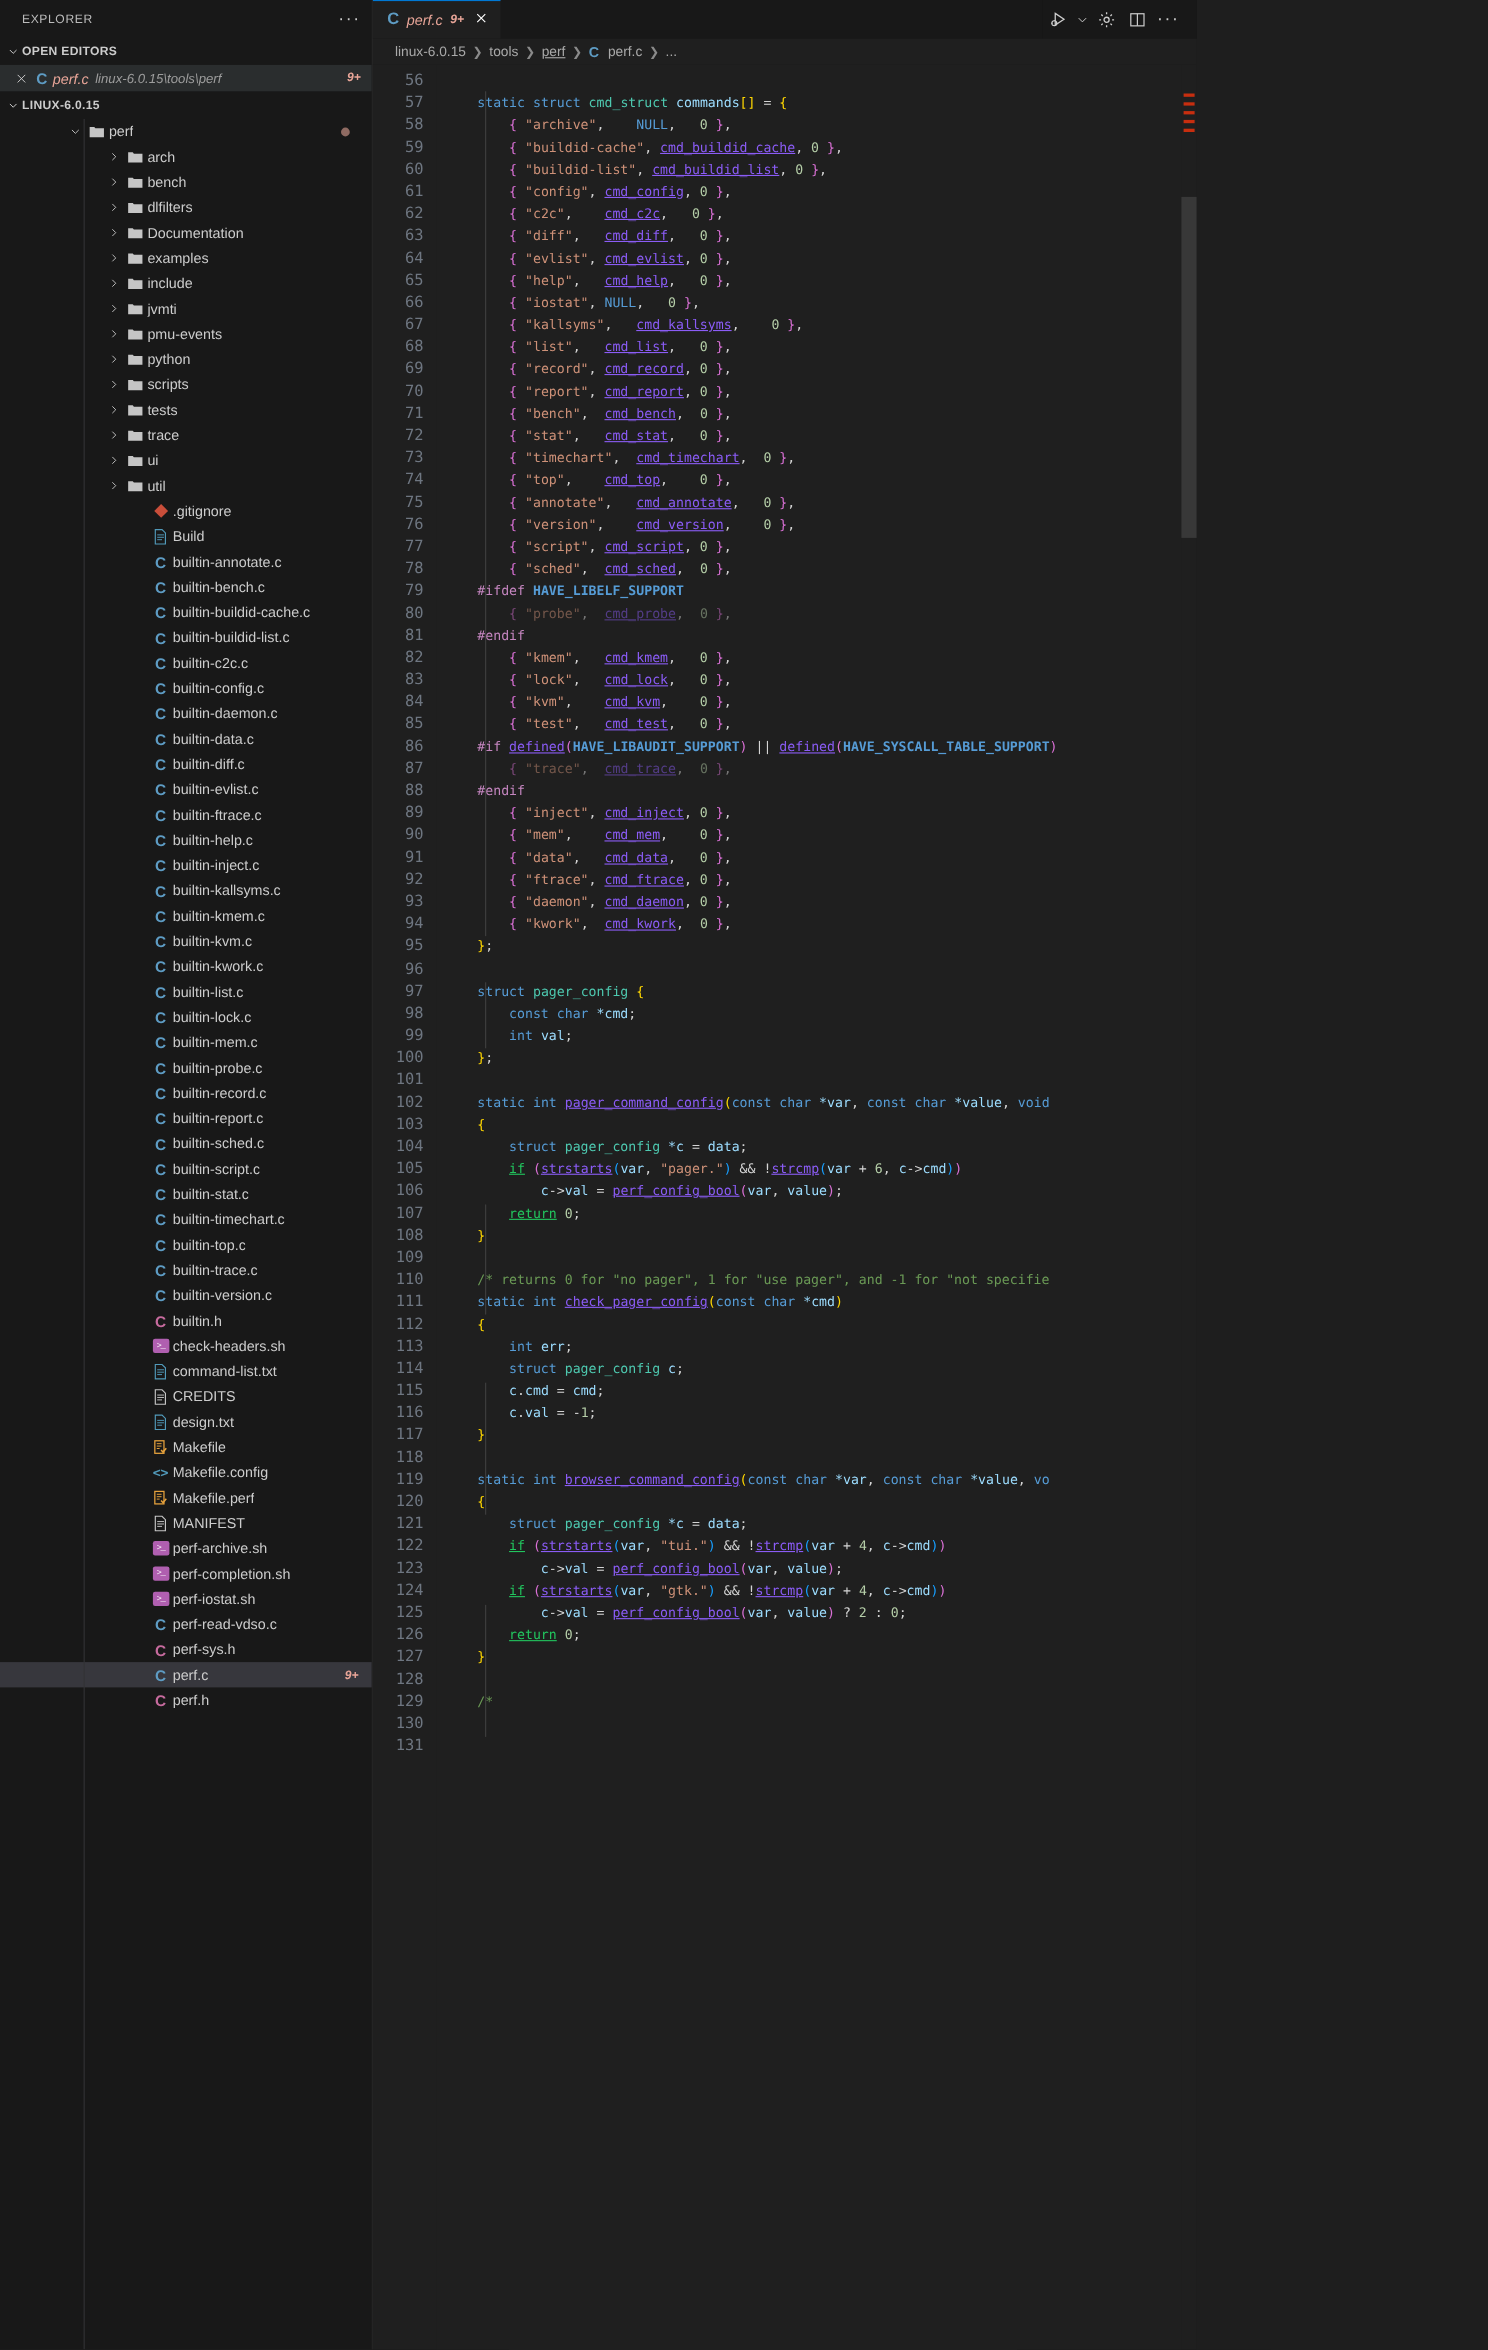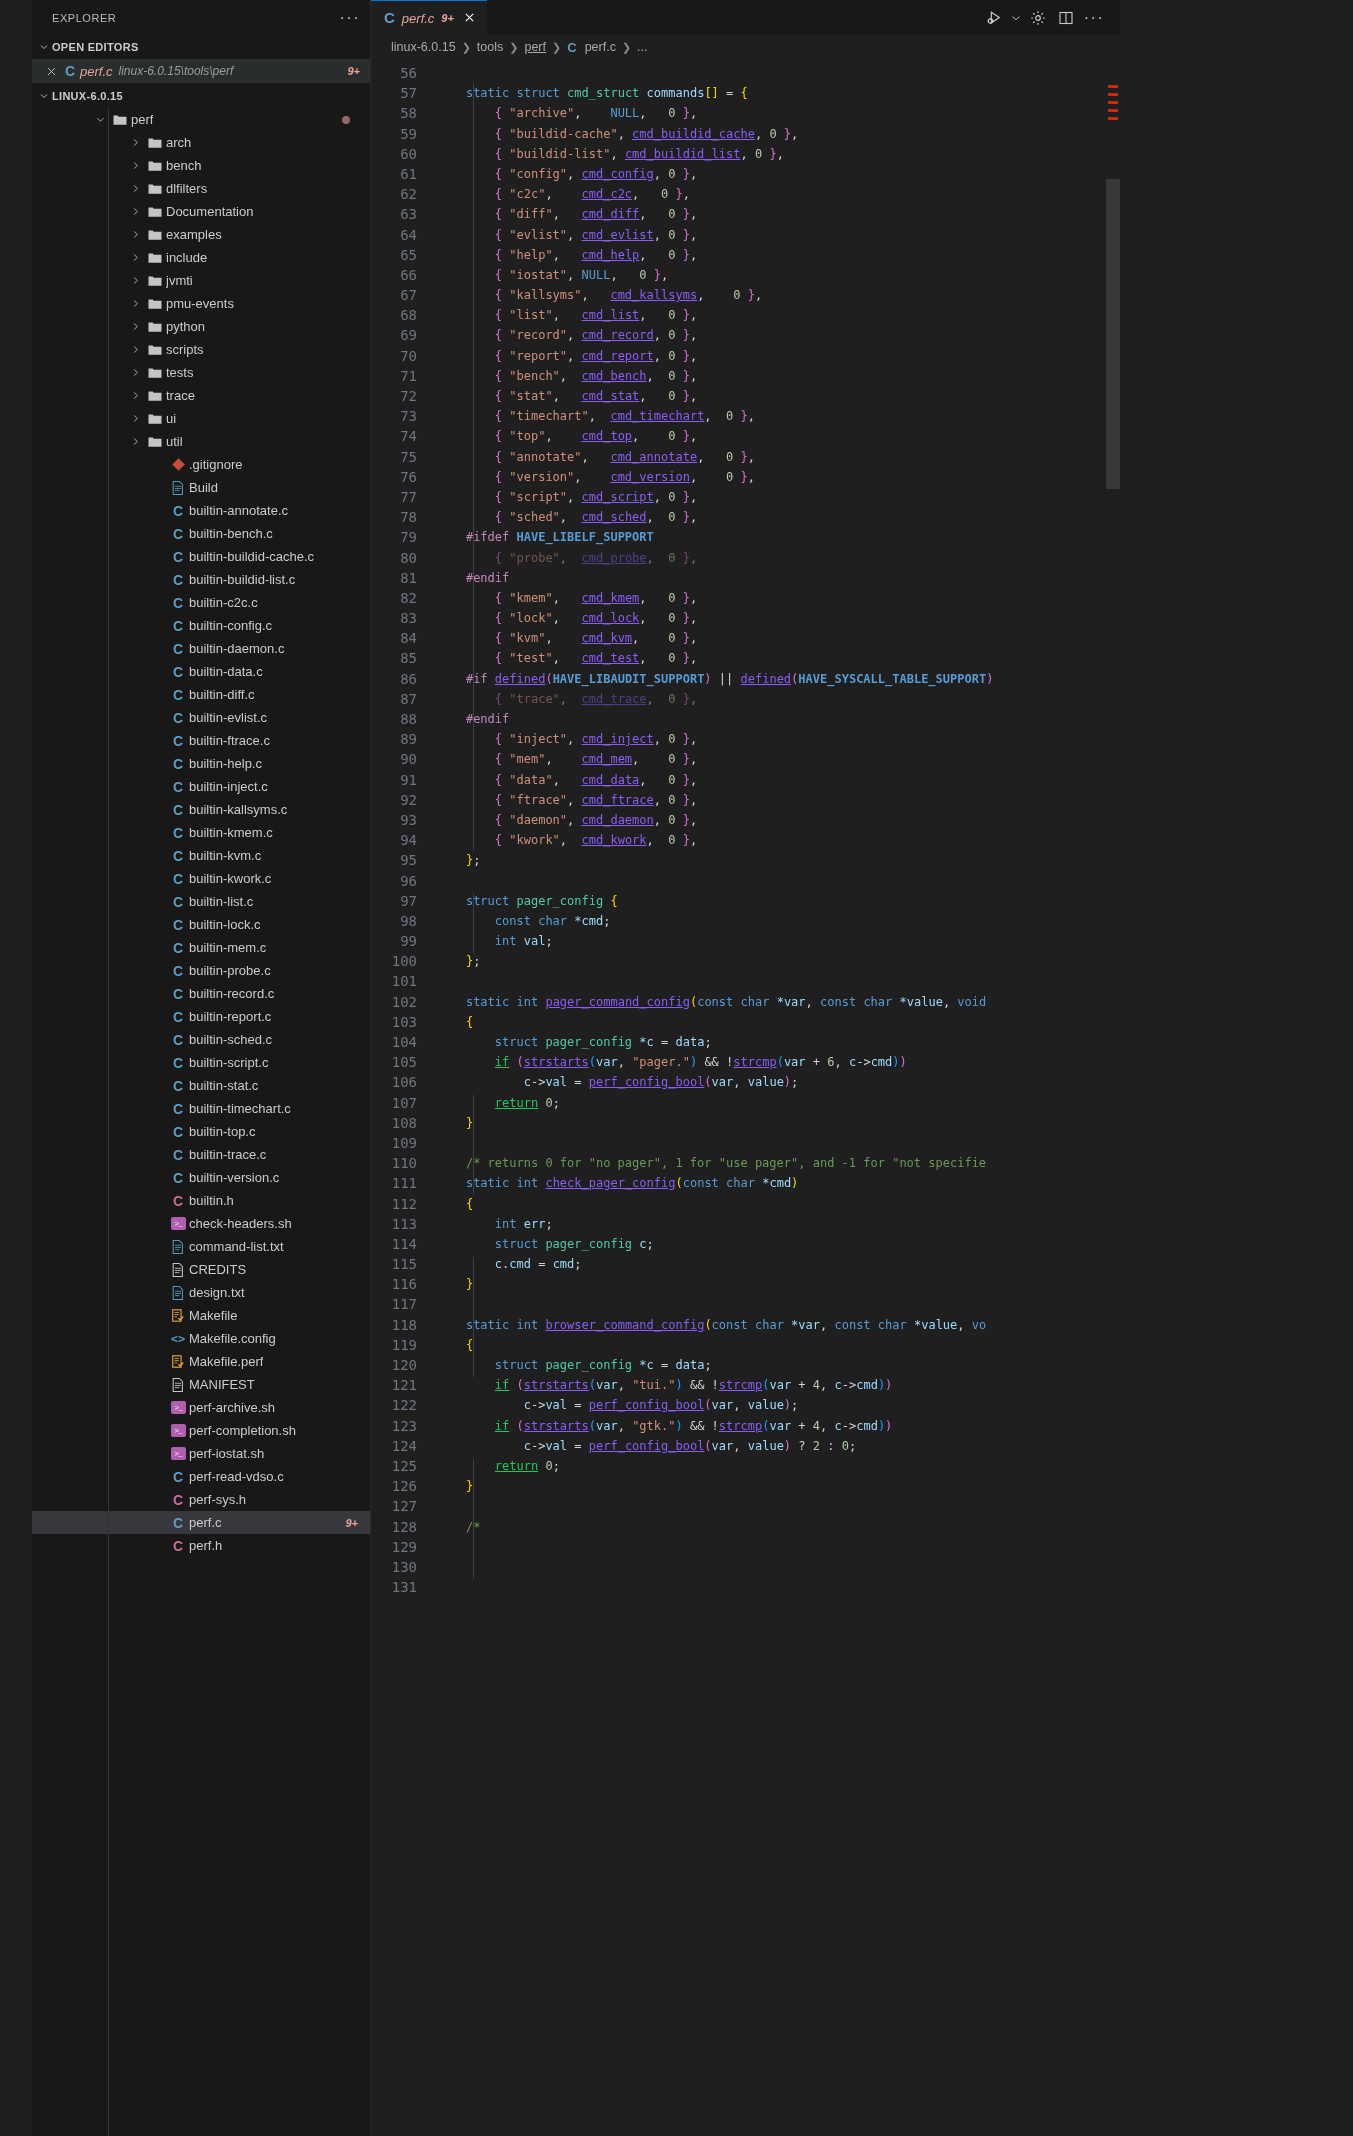--- a/index.html
+++ b/index.html
@@ -2,21 +2,21 @@
 <html><head>
 <meta charset="utf-8">
 <style>
   * { box-sizing: border-box; margin: 0; padding: 0; }
   html, body {
     width: 1353px; height: 2136px;
     background: #1e1e1e;
     font-family: "Liberation Sans", sans-serif;
     overflow: hidden;
   }
-  .app { display: flex; width: 1088px; height: 2136px; margin-left: 32px; }
+  .app { display: flex; width: 1088px; height: 2136px; }
 
   
   .sidebar {
     width: 339px; height: 2136px;
     background: #181818;
     border-right: 1px solid #2b2b2b;
     display: flex; flex-direction: column;
     flex: 0 0 339px;
     overflow: hidden;
   }
@@ -1030,20 +1030,21 @@
           <div class="ln"><span class="t-plain">            </span><span class="t-var">c</span><span class="t-plain">-&gt;</span><span class="t-var">val</span><span class="t-plain"> = </span><span class="t-fn">perf_config_bool</span><span class="t-br2">(</span><span class="t-var">var</span><span class="t-plain">, </span><span class="t-var">value</span><span class="t-br2">)</span><span class="t-plain">;</span></div>
           <div class="ln"><span class="t-plain">        </span><span class="t-kw2">return</span><span class="t-plain"> </span><span class="t-num">0</span><span class="t-plain">;</span></div>
           <div class="ln"><span class="t-plain">    </span><span class="t-br1">}</span></div>
           <div class="ln">&nbsp;</div>
           <div class="ln"><span class="t-plain">    </span><span class="t-cmt">/* returns 0 for "no pager", 1 for "use pager", and -1 for "not specifie</span></div>
           <div class="ln"><span class="t-plain">    </span><span class="t-kw">static</span><span class="t-plain"> </span><span class="t-kw">int</span><span class="t-plain"> </span><span class="t-fn">check_pager_config</span><span class="t-br1">(</span><span class="t-kw">const</span><span class="t-plain"> </span><span class="t-kw">char</span><span class="t-plain"> </span><span class="t-var">*cmd</span><span class="t-br1">)</span></div>
           <div class="ln"><span class="t-plain">    </span><span class="t-br1">{</span></div>
           <div class="ln"><span class="t-plain">        </span><span class="t-kw">int</span><span class="t-plain"> </span><span class="t-var">err</span><span class="t-plain">;</span></div>
           <div class="ln"><span class="t-plain">        </span><span class="t-kw">struct</span><span class="t-plain"> </span><span class="t-type">pager_config</span><span class="t-plain"> </span><span class="t-var">c</span><span class="t-plain">;</span></div>
           <div class="ln"><span class="t-plain">        </span><span class="t-var">c</span><span class="t-plain">.</span><span class="t-var">cmd</span><span class="t-plain"> = </span><span class="t-var">cmd</span><span class="t-plain">;</span></div>
+          <div class="ln"><span class="t-plain">        </span><span class="t-var">c</span><span class="t-plain">.</span><span class="t-var">val</span><span class="t-plain"> = -</span><span class="t-num">1</span><span class="t-plain">;</span></div>
           <div class="ln"><span class="t-plain">    </span><span class="t-br1">}</span></div>
           <div class="ln">&nbsp;</div>
           <div class="ln"><span class="t-plain">    </span><span class="t-kw">static</span><span class="t-plain"> </span><span class="t-kw">int</span><span class="t-plain"> </span><span class="t-fn">browser_command_config</span><span class="t-br1">(</span><span class="t-kw">const</span><span class="t-plain"> </span><span class="t-kw">char</span><span class="t-plain"> </span><span class="t-var">*var</span><span class="t-plain">, </span><span class="t-kw">const</span><span class="t-plain"> </span><span class="t-kw">char</span><span class="t-plain"> </span><span class="t-var">*value</span><span class="t-plain">, </span><span class="t-kw">vo</span></div>
           <div class="ln"><span class="t-plain">    </span><span class="t-br1">{</span></div>
           <div class="ln"><span class="t-plain">        </span><span class="t-kw">struct</span><span class="t-plain"> </span><span class="t-type">pager_config</span><span class="t-plain"> </span><span class="t-var">*c</span><span class="t-plain"> = </span><span class="t-var">data</span><span class="t-plain">;</span></div>
           <div class="ln"><span class="t-plain">        </span><span class="t-kw2">if</span><span class="t-plain"> </span><span class="t-br2">(</span><span class="t-fn">strstarts</span><span class="t-br3">(</span><span class="t-var">var</span><span class="t-plain">, </span><span class="t-str">"tui."</span><span class="t-br3">)</span><span class="t-plain"> &amp;&amp; !</span><span class="t-fn">strcmp</span><span class="t-br3">(</span><span class="t-var">var</span><span class="t-plain"> + </span><span class="t-num">4</span><span class="t-plain">, </span><span class="t-var">c</span><span class="t-plain">-&gt;</span><span class="t-var">cmd</span><span class="t-br3">)</span><span class="t-br2">)</span></div>
           <div class="ln"><span class="t-plain">            </span><span class="t-var">c</span><span class="t-plain">-&gt;</span><span class="t-var">val</span><span class="t-plain"> = </span><span class="t-fn">perf_config_bool</span><span class="t-br2">(</span><span class="t-var">var</span><span class="t-plain">, </span><span class="t-var">value</span><span class="t-br2">)</span><span class="t-plain">;</span></div>
           <div class="ln"><span class="t-plain">        </span><span class="t-kw2">if</span><span class="t-plain"> </span><span class="t-br2">(</span><span class="t-fn">strstarts</span><span class="t-br3">(</span><span class="t-var">var</span><span class="t-plain">, </span><span class="t-str">"gtk."</span><span class="t-br3">)</span><span class="t-plain"> &amp;&amp; !</span><span class="t-fn">strcmp</span><span class="t-br3">(</span><span class="t-var">var</span><span class="t-plain"> + </span><span class="t-num">4</span><span class="t-plain">, </span><span class="t-var">c</span><span class="t-plain">-&gt;</span><span class="t-var">cmd</span><span class="t-br3">)</span><span class="t-br2">)</span></div>
           <div class="ln"><span class="t-plain">            </span><span class="t-var">c</span><span class="t-plain">-&gt;</span><span class="t-var">val</span><span class="t-plain"> = </span><span class="t-fn">perf_config_bool</span><span class="t-br2">(</span><span class="t-var">var</span><span class="t-plain">, </span><span class="t-var">value</span><span class="t-br2">)</span><span class="t-plain"> ? </span><span class="t-num">2</span><span class="t-plain"> : </span><span class="t-num">0</span><span class="t-plain">;</span></div>
           <div class="ln"><span class="t-plain">        </span><span class="t-kw2">return</span><span class="t-plain"> </span><span class="t-num">0</span><span class="t-plain">;</span></div>

